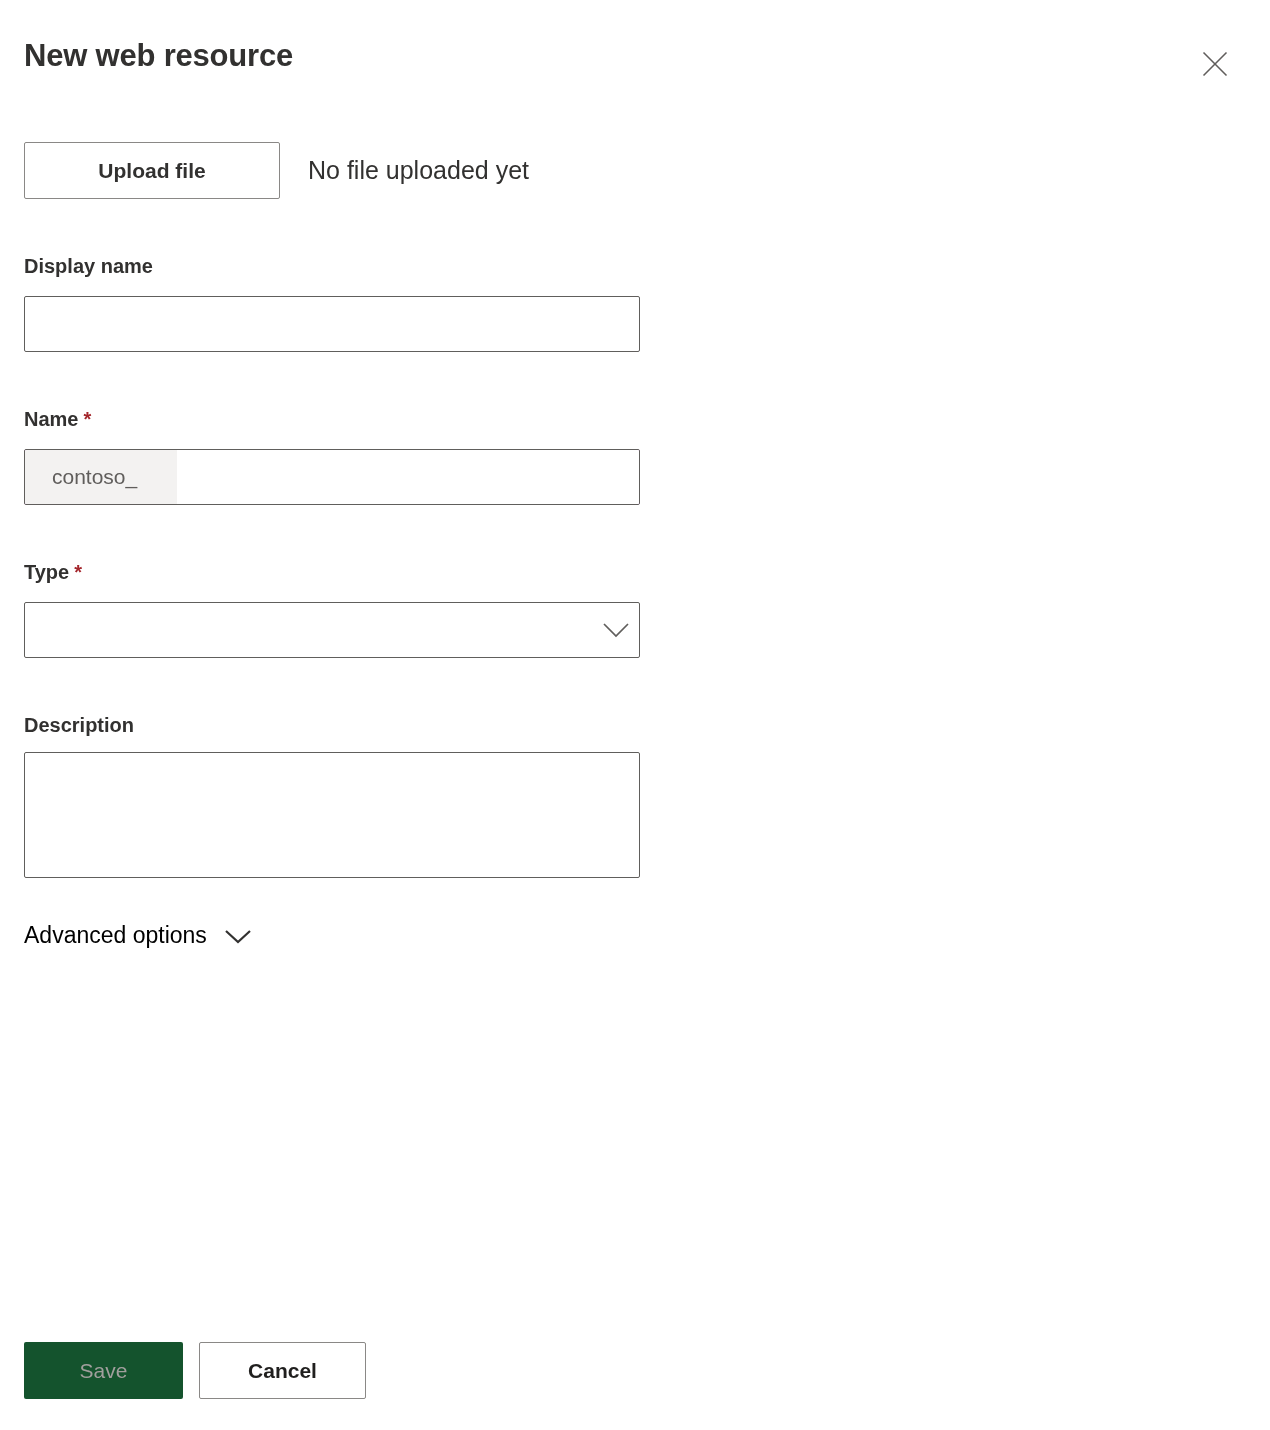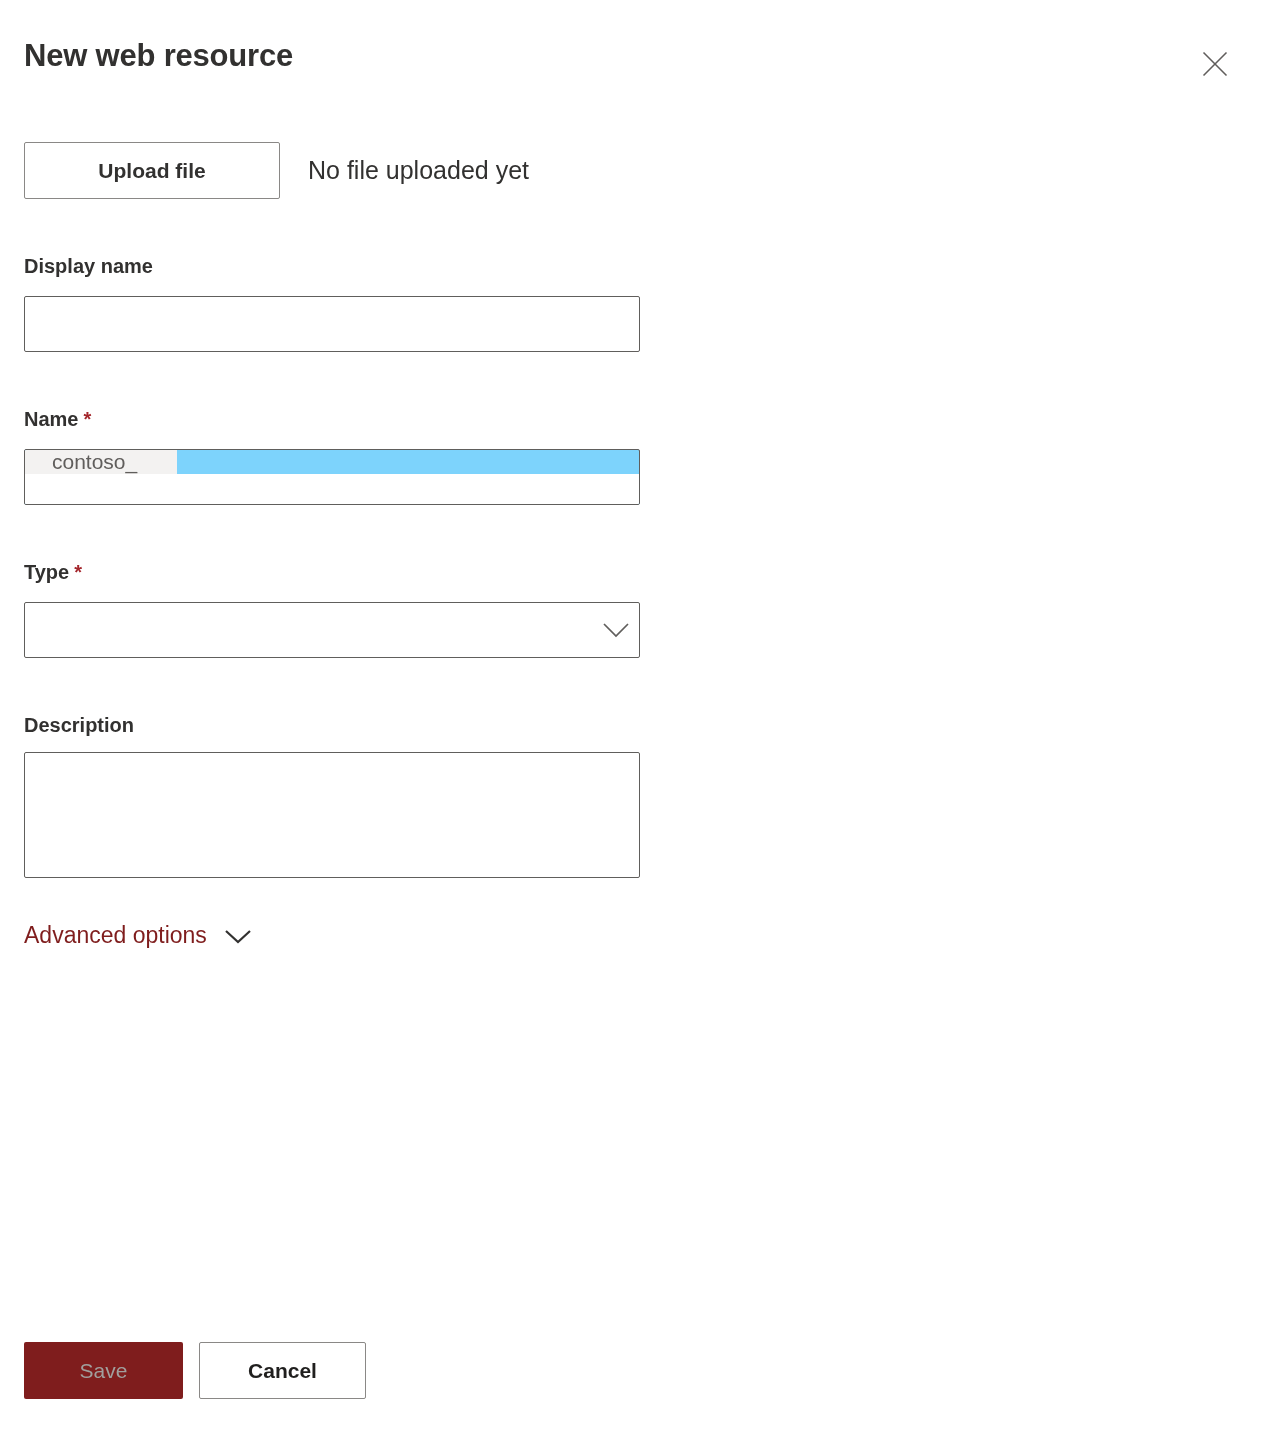--- a/index.html
+++ b/index.html
@@ -125,25 +125,24 @@
 
   
   .prefixed-field {
     position: absolute;
     left: 24px;
     width: 616px;
     height: 56px;
     box-sizing: border-box;
     border: 1px solid #605e5c;
     border-radius: 2px;
-    background: #7dd3fc;
+    background: #f0abfc;
     display: flex;
     align-items: stretch;
     overflow: hidden;
-    flex-direction: column;
   }
   .field-prefix {
     width: 152px;
     background: #f3f2f1;
     display: flex;
     align-items: center;
     padding-left: 27px;
     box-sizing: border-box;
     font-size: 21px;
     color: #605e5c;
@@ -216,42 +215,42 @@
     display: flex;
     align-items: center;
     cursor: pointer;
     background: transparent;
     border: none;
     padding: 0;
   }
   .advanced-options-label {
     font-family: "Liberation Sans", sans-serif;
     font-size: 23px;
-    color: #7f1d1d;
+    color: #000000;
     white-space: nowrap;
   }
   .advanced-options-chevron {
     margin-left: 16px;
     display: flex;
     align-items: center;
   }
 
   
   .panel-footer {
     position: absolute;
     left: 24px;
     top: 1342px;
     display: flex;
     align-items: center;
   }
   .save-button {
     width: 159px;
     height: 57px;
     box-sizing: border-box;
-    background: #7f1d1d;
+    background: #14532d;
     border: none;
     border-radius: 2px;
     font-family: "Liberation Sans", sans-serif;
     font-size: 21px;
     font-weight: 400;
     color: #a19f9d;
     cursor: default;
     display: flex;
     align-items: center;
     justify-content: center;

